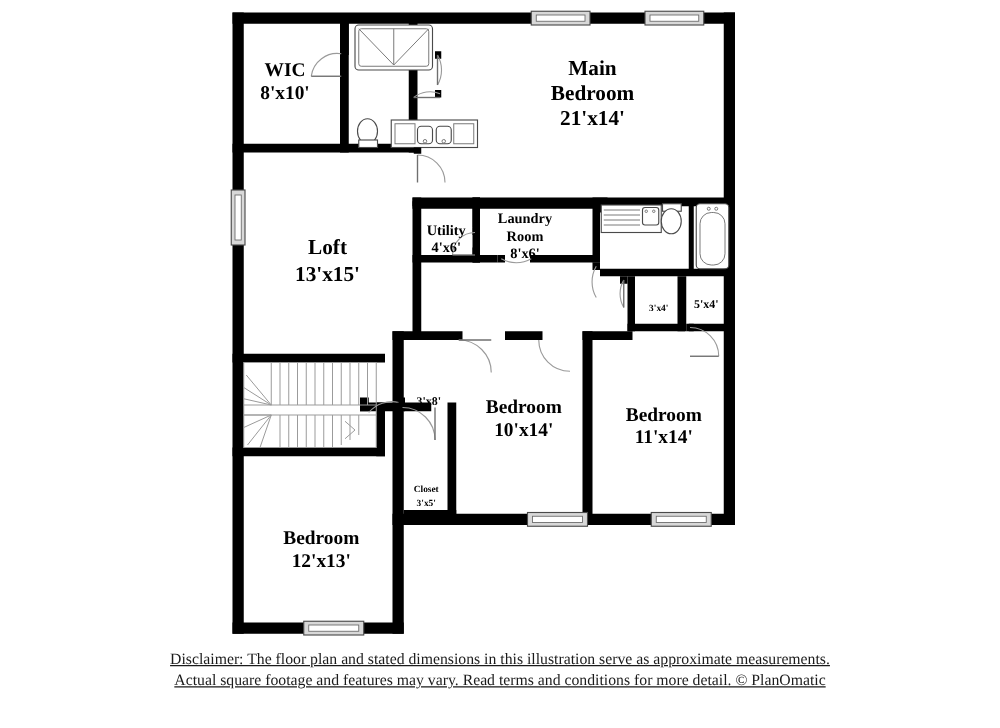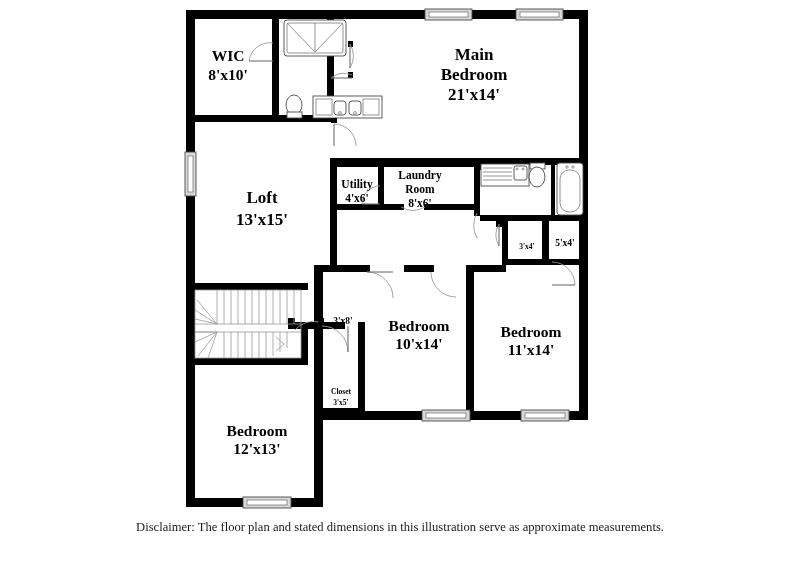--- a/index.html
+++ b/index.html
@@ -48,21 +48,21 @@
     position: absolute;
     left: 0;
     top: 519px;
     width: 800px;
     text-align: center;
     font-family: "Liberation Serif", serif;
     font-size: 12.6px;
     line-height: 17px;
     color: #1b1b1b;
   }
-  #disclaimer div { white-space: nowrap; }
+  #disclaimer div { white-space: nowrap; text-decoration: underline; }
 </style>
 </head>
 <body>
 
 <div id="page">
 
   <svg id="floorplan-svg" width="800" height="582" viewBox="0 0 800 582">
 
     <g>
 
@@ -341,15 +341,16 @@
     <text class="room-label lbl-xs" x="341" y="392">Closet</text>
     <text class="room-label lbl-xs" x="341" y="403">3'x5'</text>
 
     <text class="room-label lbl-sm" x="343" y="322">3'x8'</text>
     <text class="room-label lbl-xs" x="527" y="247">3'x4'</text>
     <text class="room-label lbl-sm" x="565" y="244">5'x4'</text>
   </svg>
 
   <div id="disclaimer">
     <div>Disclaimer: The floor plan and stated dimensions in this illustration serve as approximate measurements.</div>
+    <div>Actual square footage and features may vary. Read terms and conditions for more detail. © PlanOmatic</div>
   </div>
 
 </div>
 
 </body></html>

